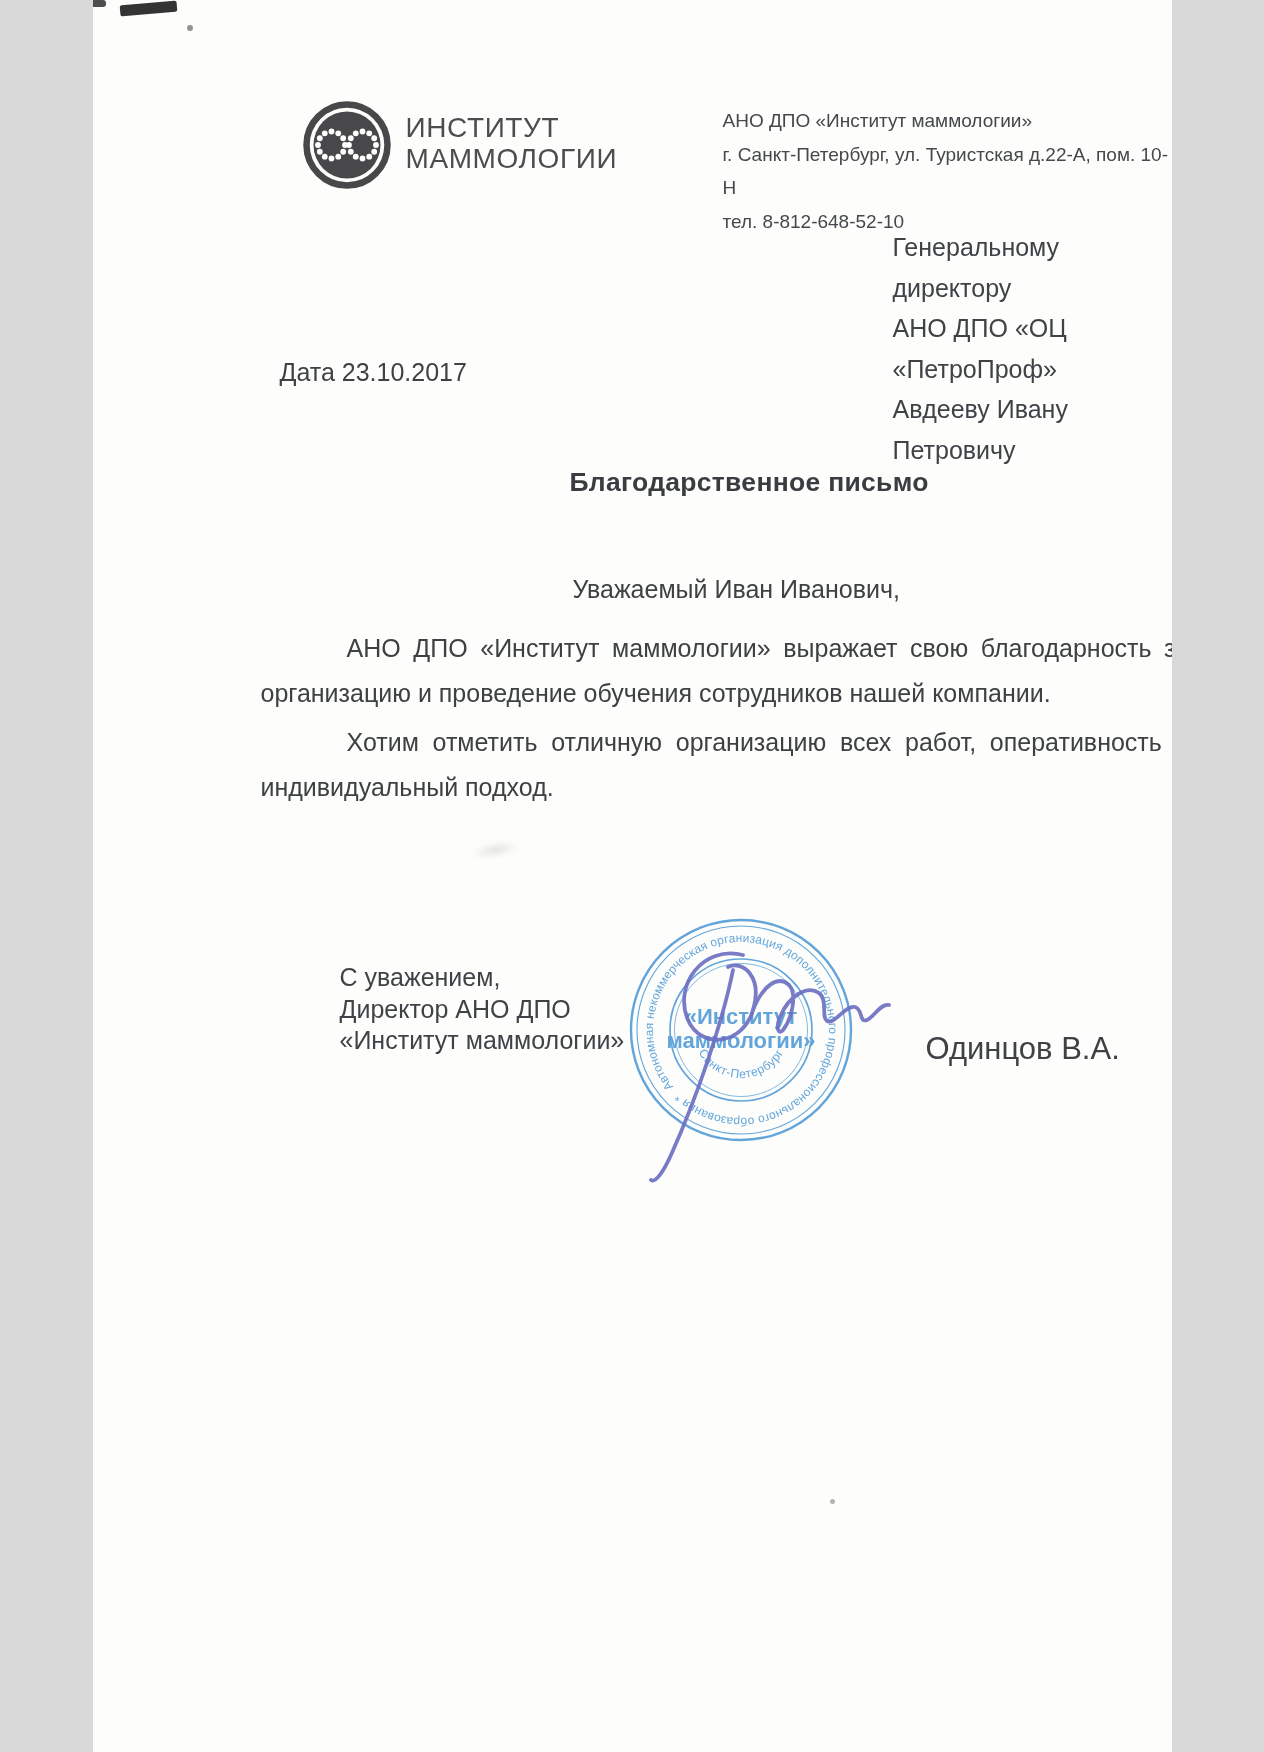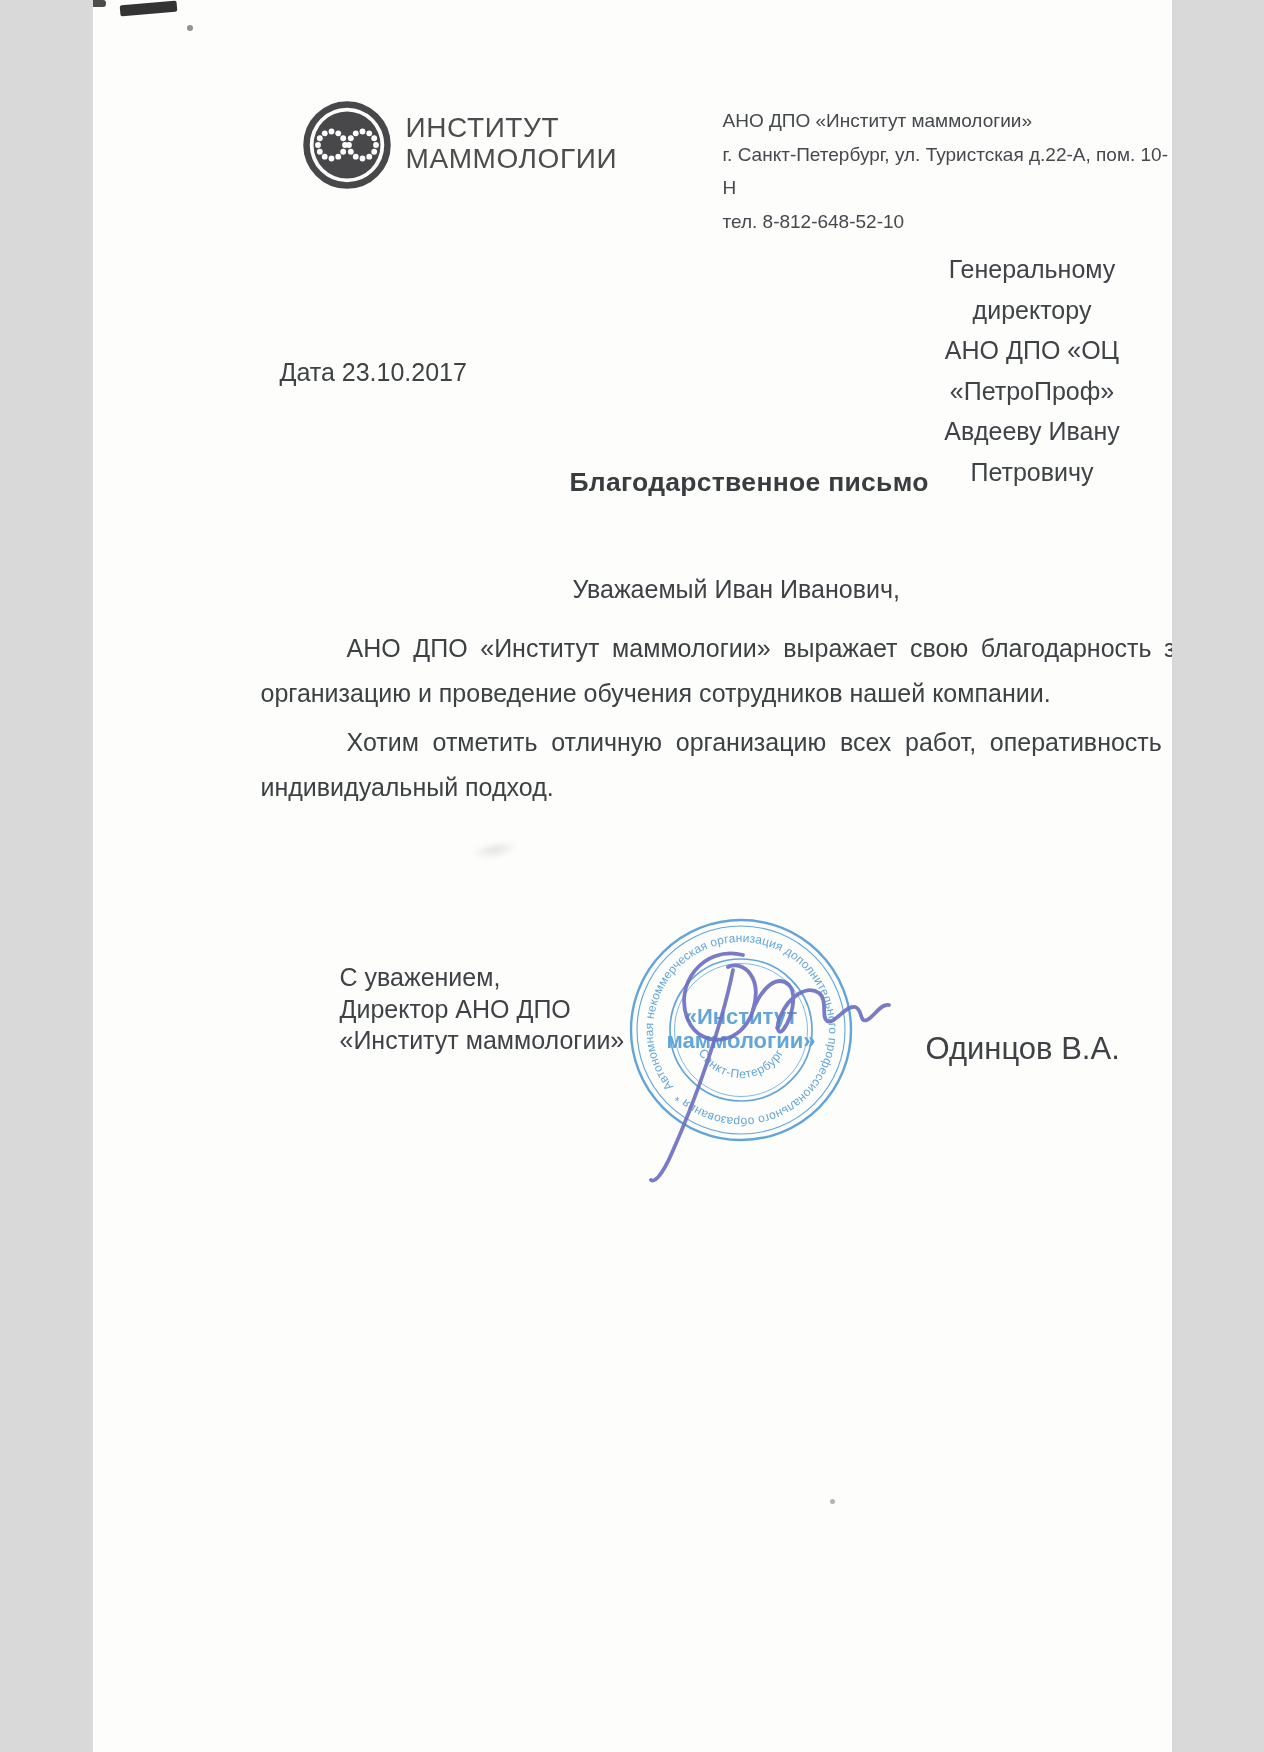--- a/index.html
+++ b/index.html
@@ -26,21 +26,21 @@
 
   
   .logo-mark { left:210px; top:101px; width:88px; height:88px; }
   .logo-text { left:313px; top:112px; font-size:28px; line-height:31px;
     letter-spacing:.6px; color:#4c4d4f; font-weight:400; }
 
   
   .head-block { left:630px; top:104px; font-size:19px; line-height:33.5px; color:#45484c; }
 
   
-  .recipient { left:800px; top:249px; font-size:25px; line-height:40.5px; color:#3f4347;text-align:center; }
+  .recipient { left:800px; top:227px; font-size:25px; line-height:40.5px; color:#3f4347; }
 
   .date-line { left:187px; top:358px; font-size:25px; }
 
   .page-title { left:477px; top:467px; font-size:26.5px; font-weight:bold;
     letter-spacing:.3px; color:#393d40; }
 
   .salutation { left:480px; top:575px; font-size:25px; }
 
   .body-text { left:164px; top:622px; width:937px; font-size:25px; line-height:45px;
     text-align:justify; color:#3d4144; }

